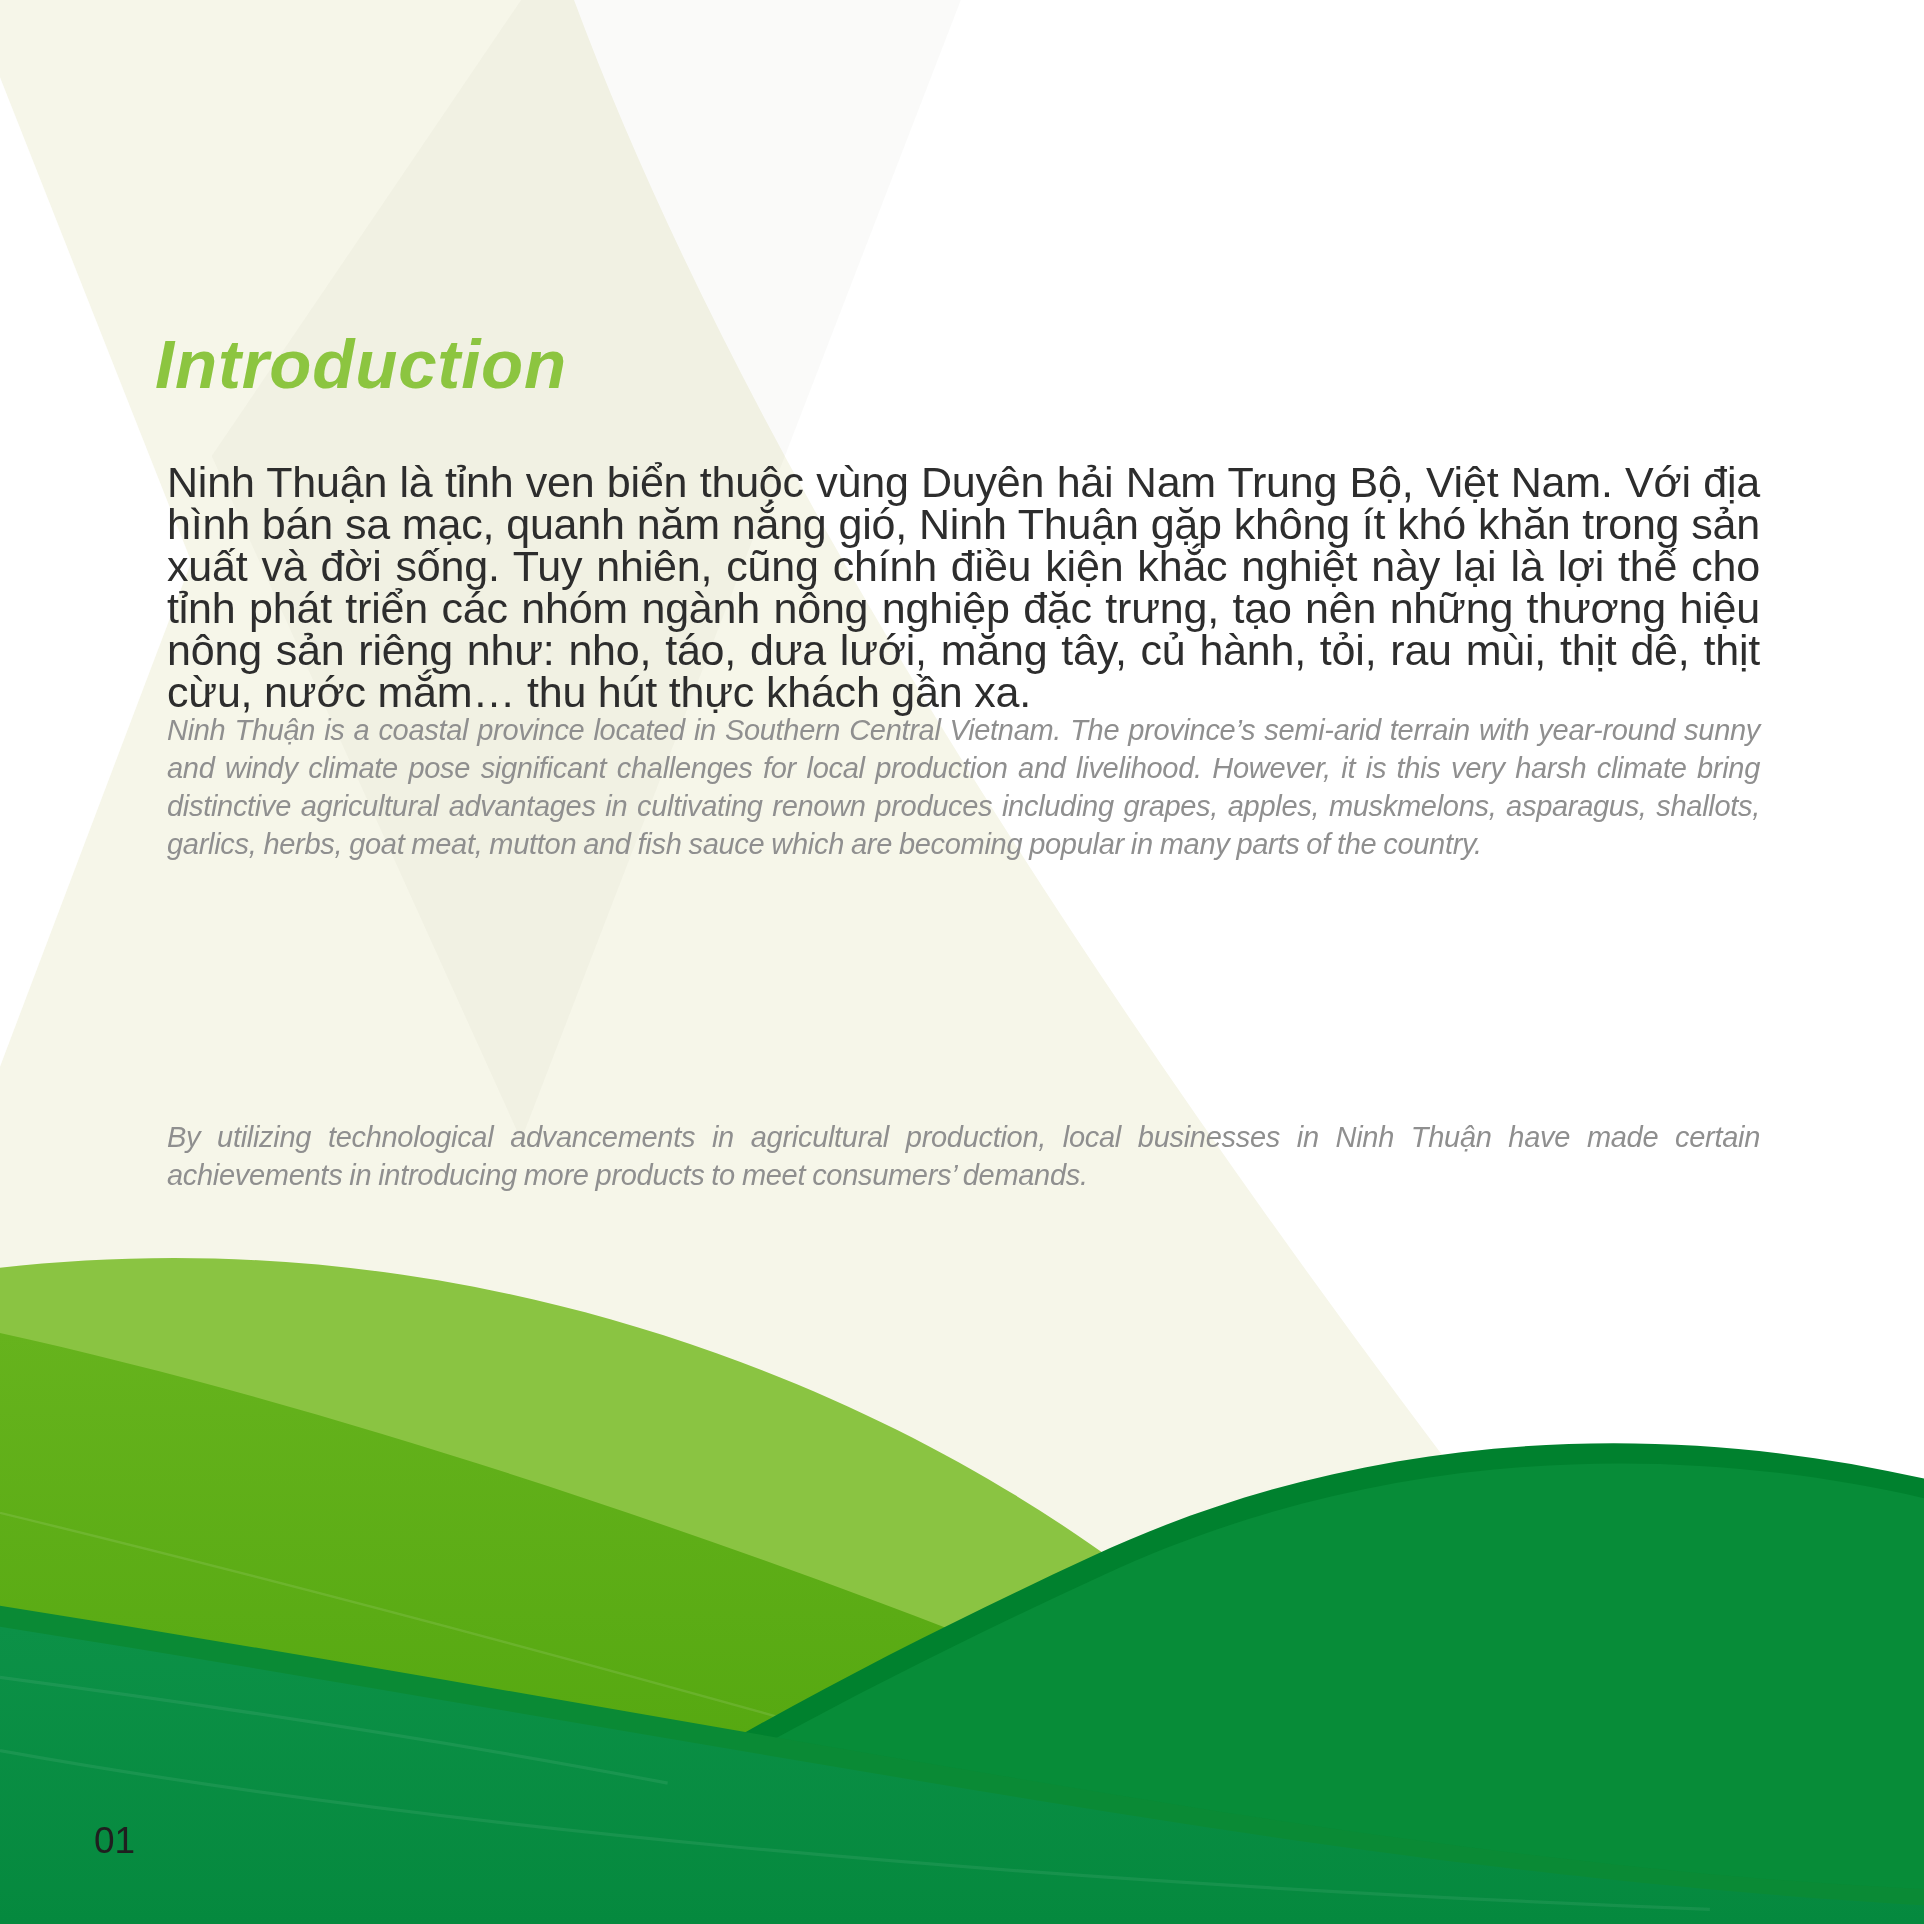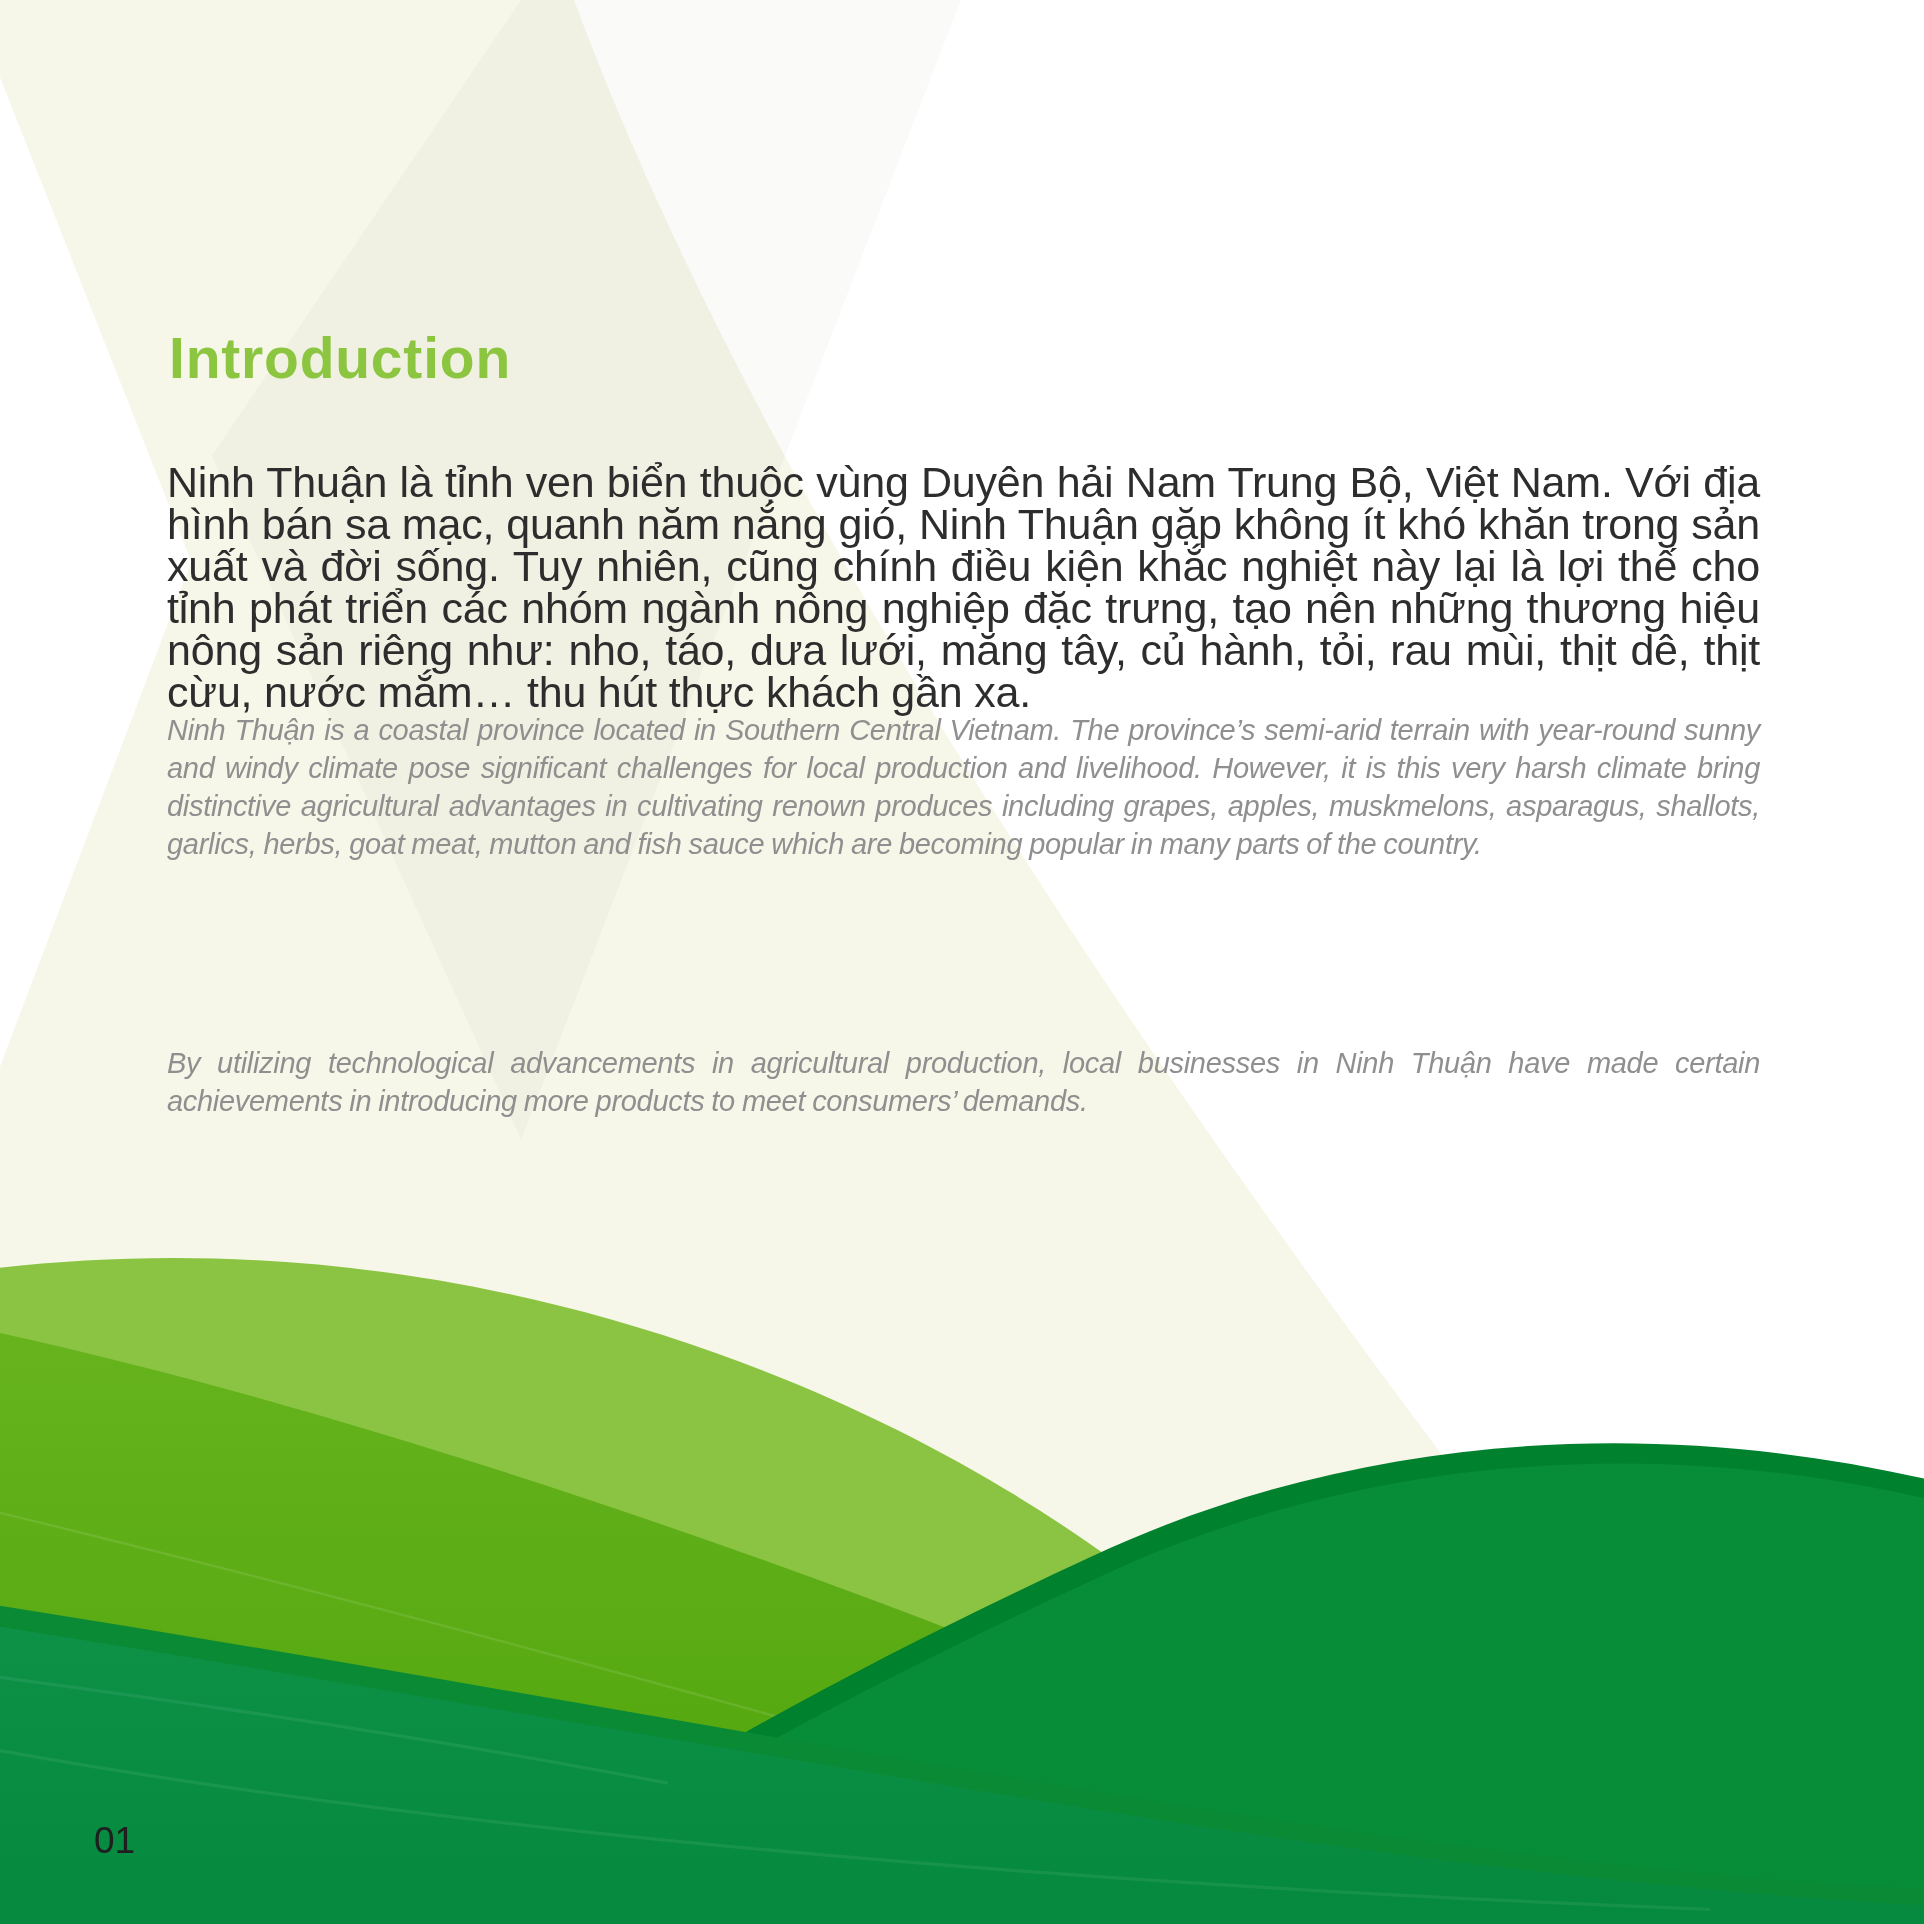--- a/index.html
+++ b/index.html
@@ -19,24 +19,25 @@
     top: 210px;
     font-weight: 700;
     font-size: 111px;
     line-height: 1.05;
     letter-spacing: 2.4px;
     color: var(--title_green);
     white-space: nowrap;
   }
   .page-subtitle {
     position: absolute;
-    left: 169px;
+    left: 155px;
     top: 330px;
+    font-style: italic;
     font-weight: 700;
-    font-size: 57px;
+    font-size: 69px;
     line-height: 1;
     letter-spacing: 0.8px;
     color: var(--subtitle_green);
     white-space: nowrap;
   }
   .para {
     position: absolute;
     left: 167px;
     width: 1593px;
     text-align: justify;
@@ -52,21 +53,21 @@
     font-style: italic;
     font-size: 29px;
     line-height: 38px;
     letter-spacing: -0.3px;
     word-spacing: -0.8px;
     color: var(--translation_text);
   }
   .p-vi-1 { top: 461px; }
   .p-en-1 { top: 699px; margin-top: 12px; }
   .p-vi-2 { top: 958px; }
-  .p-en-2 { top: 1044px; }
+  .p-en-2 { top: 1118px; }
 
   .page-number {
     position: absolute;
     left: 94px;
     top: 1822px;
     font-size: 37px;
     line-height: 1;
     color: var(--page_number_text);
   }
 </style>

